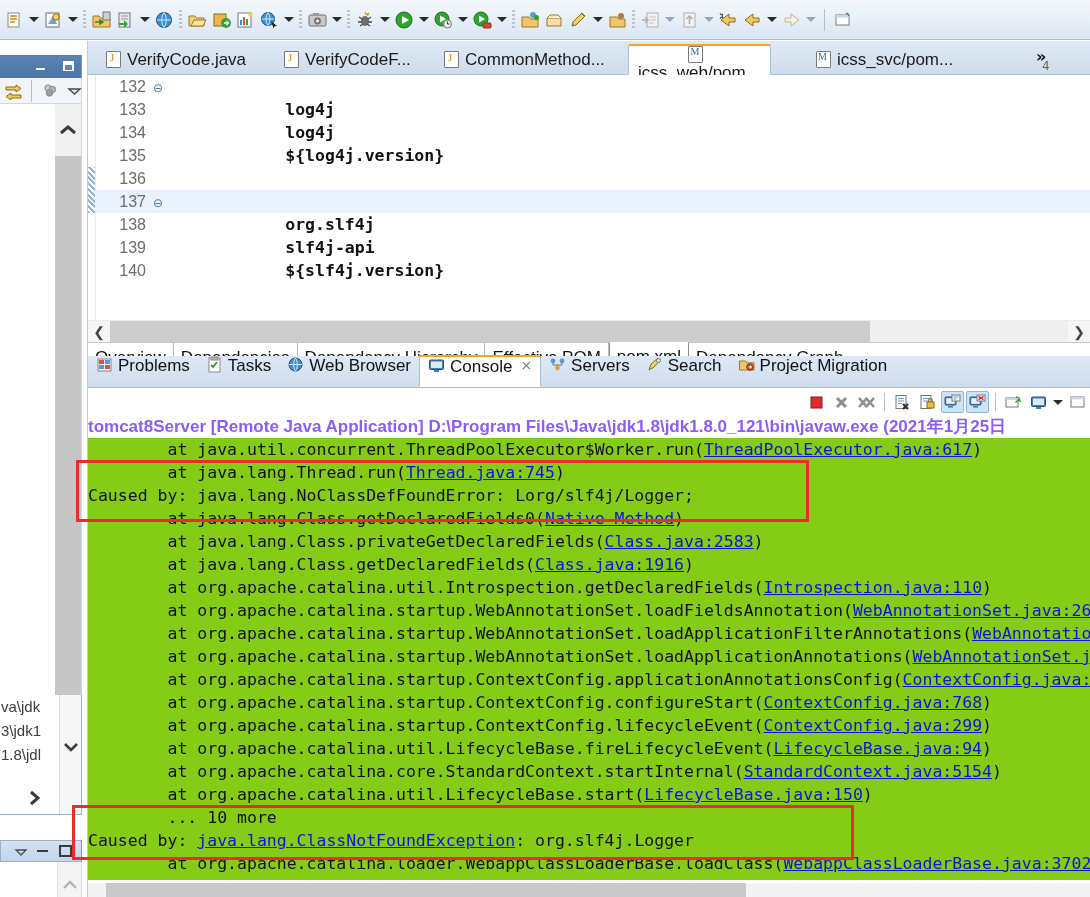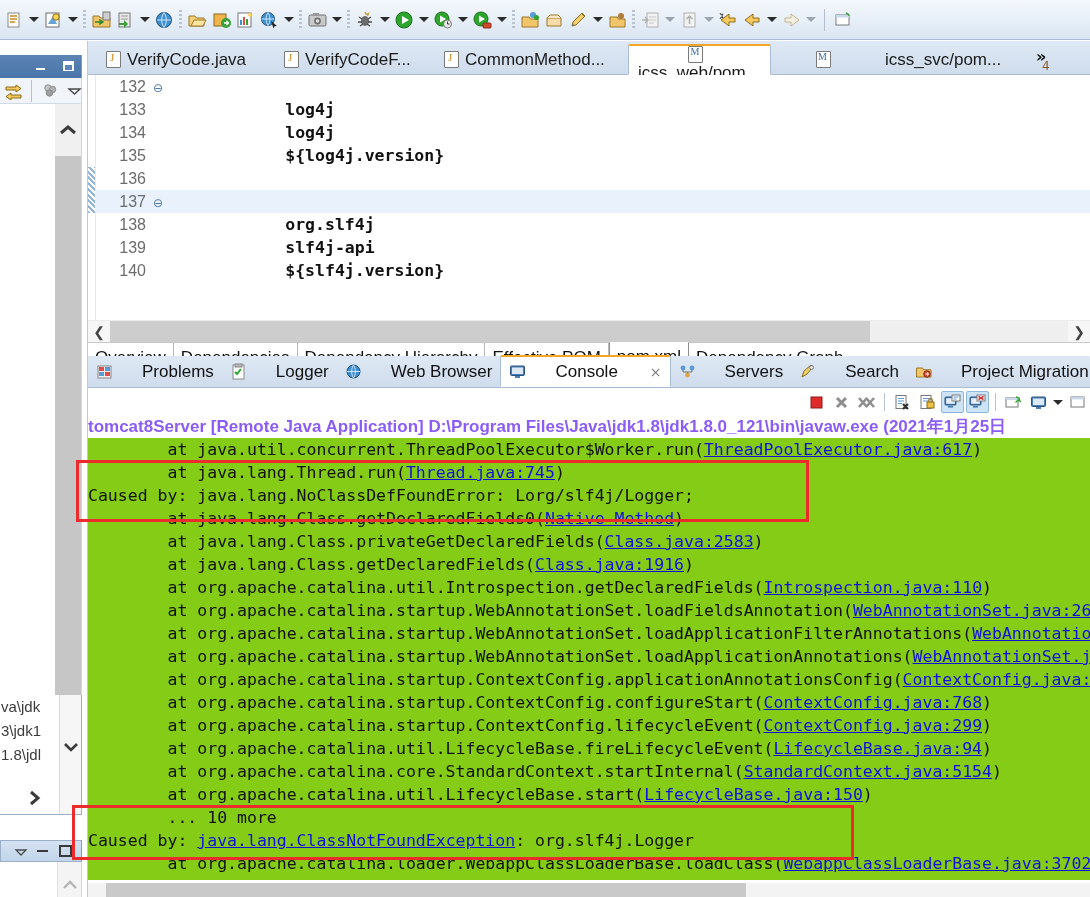--- a/index.html
+++ b/index.html
@@ -201,22 +201,22 @@
   
   .console-area { position: absolute; left: 88px; top: 356px; width: 1002px; height: 541px; background: #fff; }
 
   .viewtabs {
     position: absolute; left: 0; top: 0; width: 1002px; height: 32px;
     background: linear-gradient(to bottom,#dfe9f5,#cfdcec);
     border-bottom: 1px solid #a9bdd4;
     display: flex; align-items: flex-end;
   }
   .vtab {
-    display: flex; align-items: center; height: 31px; padding: 6px 8px;
-    font-size: 17px; color: #111; white-space: nowrap; gap: 24px;
+    display: flex; height: 31px; padding: 0 8px;
+    font-size: 17px; color: #111; white-space: nowrap;
   }
   .vtab.active {
     background: #fff; border: 1px solid #a9bdd4; border-bottom: 1px solid #fff;
     border-top: 2px solid #f5a623; border-radius: 2px 2px 0 0; height: 32px;
   }
   .vicon { width: 17px; height: 17px; margin-right: 5px; flex: 0 0 auto; position: relative; }
   .vtab .xclose { margin-left: 8px; font-size: 14px; color: #7b7b7b; font-family:"DejaVu Sans",sans-serif;}
 
   .console-toolbar {
     position: absolute; right: 0; top: 33px; width: 270px; height: 26px;
@@ -547,21 +547,21 @@
         </div>
         <div class="etab" style="left: 346px;">
           <span class="ficon"></span>
           <span>CommonMethod...</span>
         </div>
         <div class="etab active" style="left: 540px;">
           <span class="ficon m"></span>
           <span>icss_web/pom...</span>
           <span class="xclose">×</span>
         </div>
-        <div class="etab" style="left: 718px; gap: 48px;">
+        <div class="etab" style="left: 718px;">
           <span class="ficon m"></span>
           <span>icss_svc/pom...</span>
         </div>
         <div class="tab-overflow" style="left: 948px;"><span>»</span><span class="cnt">4</span></div>
       </div>
 
     <div class="code-wrap">
       <div class="gutter"></div>
       <div id="code-lines">
           <div class="codeline"><span class="lnum">132</span><span class="fold">⊖</span><span class="ctxt">        <span class="tagc"><dependency></dependency></span></span></div>
@@ -617,21 +617,21 @@
               <rect x="9" y="9" width="5" height="4" fill="#e04b4b"></rect>
             </svg></span>
           <span>Problems</span>
         </div>
         <div class="vtab">
           <span class="vicon"><svg width="17" height="17" viewBox="0 0 17 17">
               <rect x="3" y="2" width="11" height="14" fill="#fff" stroke="#888"></rect>
               <rect x="5" y="1" width="7" height="3" fill="#b7b7b7" stroke="#888"></rect>
               <path d="M5 9l2 2 4-5" stroke="#2ea62e" stroke-width="2" fill="none"></path>
             </svg></span>
-          <span>Logger</span>
+          <span>Tasks</span>
         </div>
         <div class="vtab">
           <span class="vicon"><svg width="17" height="17" viewBox="0 0 17 17">
               <circle cx="8.5" cy="8.5" r="6.5" fill="#3e8fd0" stroke="#1d4f7a"></circle>
               <path d="M2 8.5h13M8.5 2c2.4 3 2.4 10 0 13M8.5 2c-2.4 3-2.4 10 0 13" stroke="#cfe8ff" fill="none"></path>
             </svg></span>
           <span>Web Browser</span>
         </div>
         <div class="vtab active">
           <span class="vicon"><svg width="17" height="17" viewBox="0 0 17 17">

